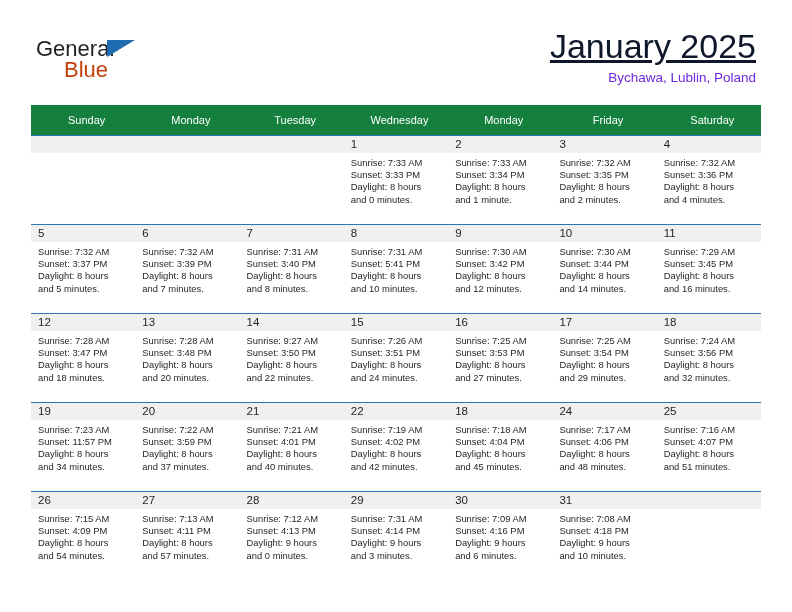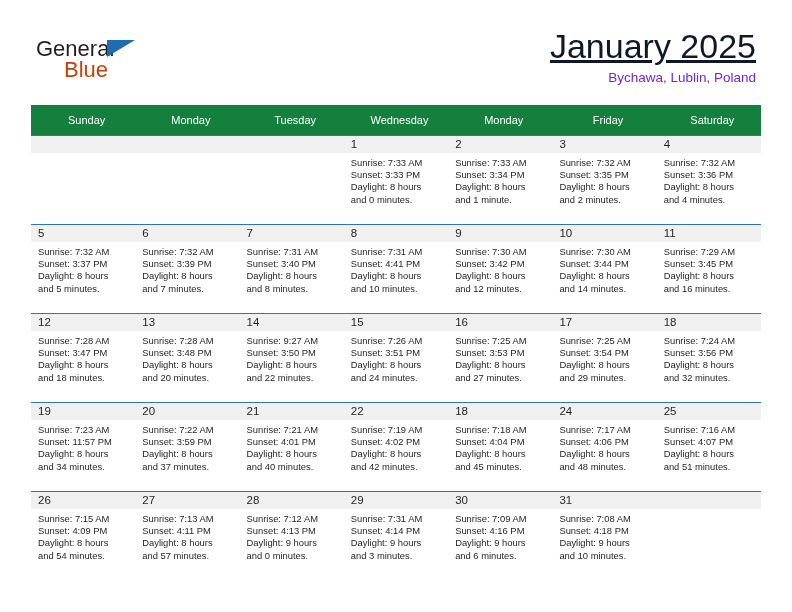--- a/index.html
+++ b/index.html
@@ -261,21 +261,21 @@
                 <div>Daylight: 8 hours</div>
                 <div>and 8 minutes.</div>
               </div>
             </div>
           </td>
           <td>
             <div class="cell-inner">
               <div class="daynum-band">8</div>
               <div class="cell-body">
                 <div>Sunrise: 7:31 AM</div>
-                <div>Sunset: 4:41 PM</div>
+                <div>Sunset: 5:41 PM</div>
                 <div>Daylight: 8 hours</div>
                 <div>and 10 minutes.</div>
               </div>
             </div>
           </td>
           <td>
             <div class="cell-inner">
               <div class="daynum-band">9</div>
               <div class="cell-body">
                 <div>Sunrise: 7:30 AM</div>

